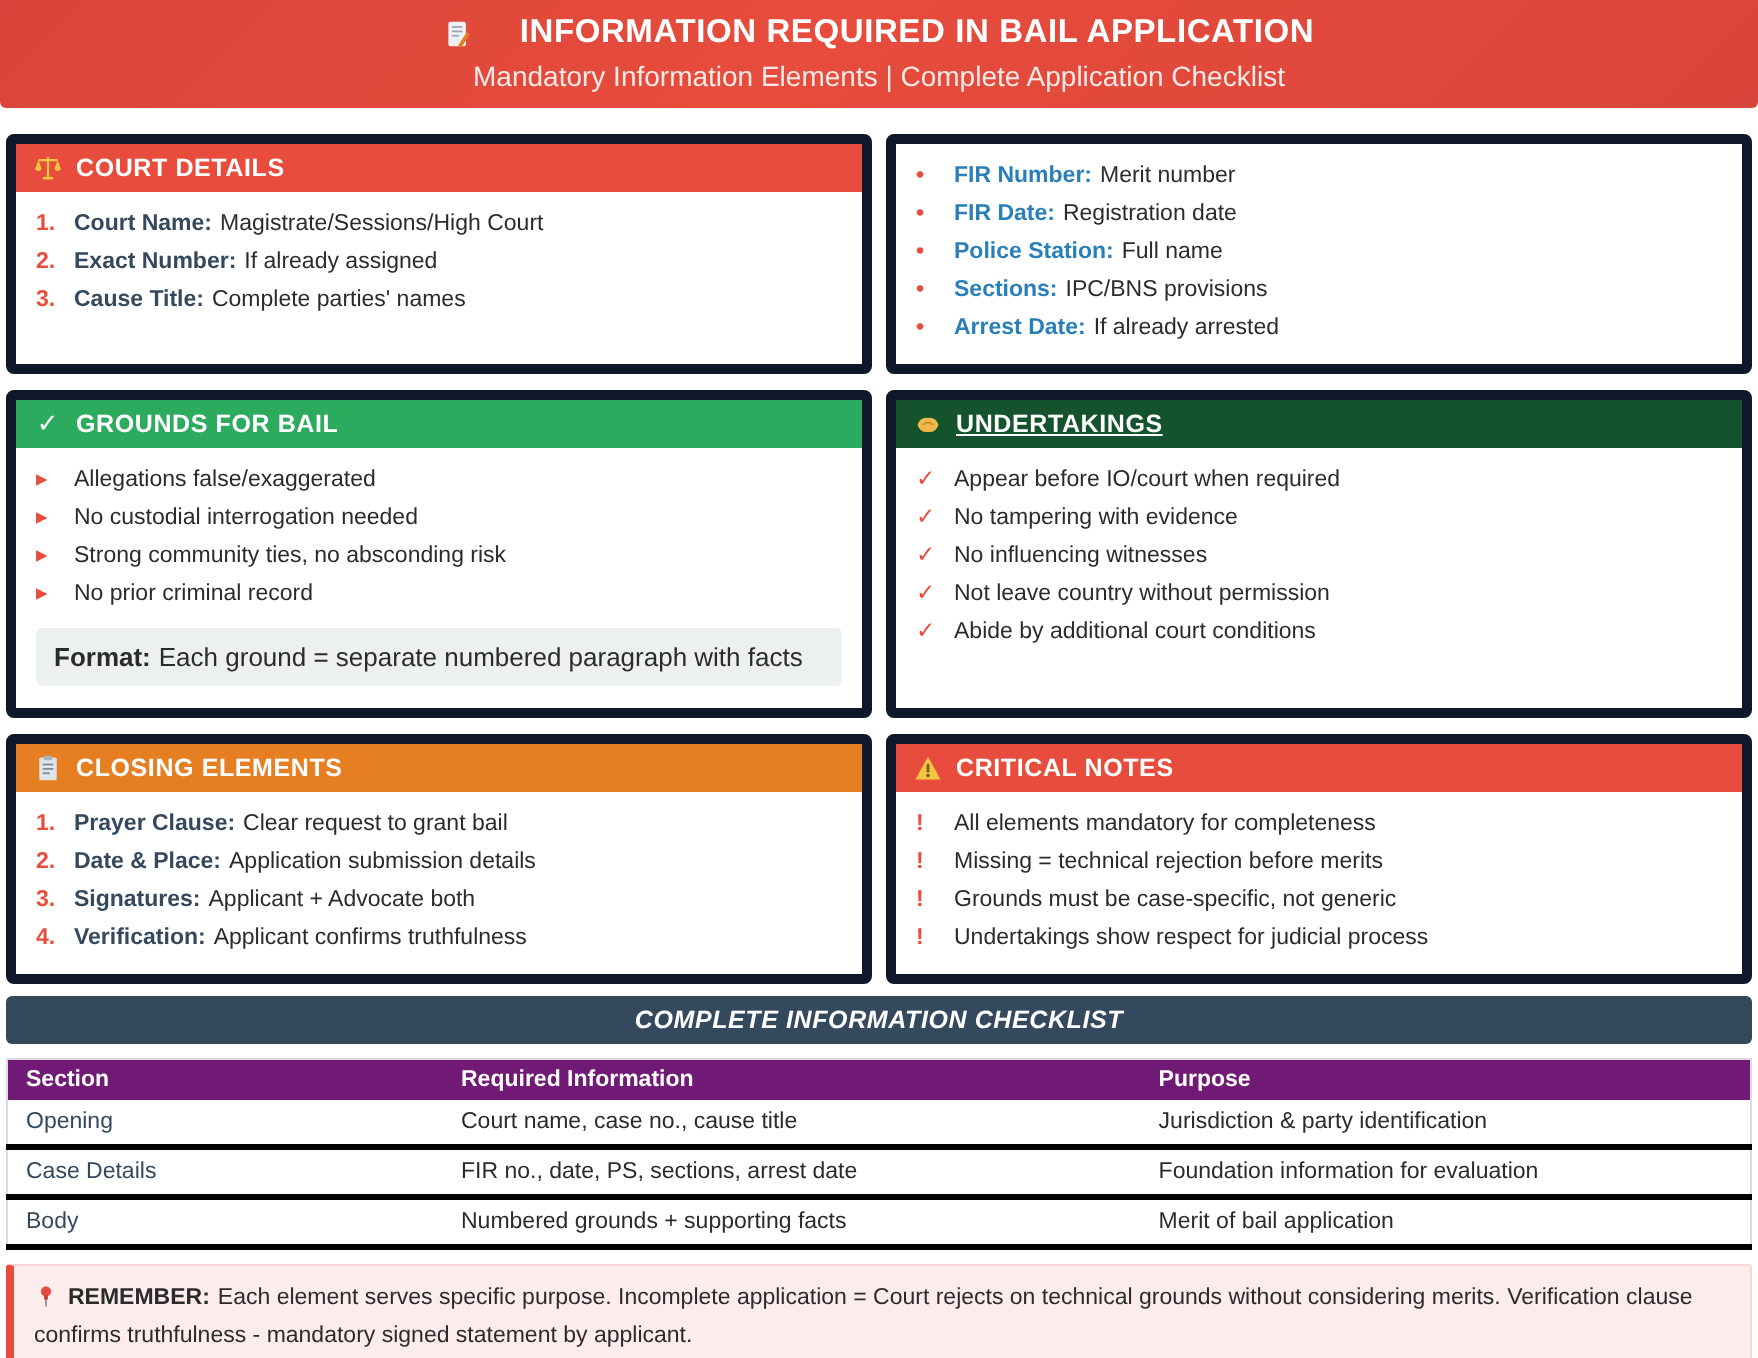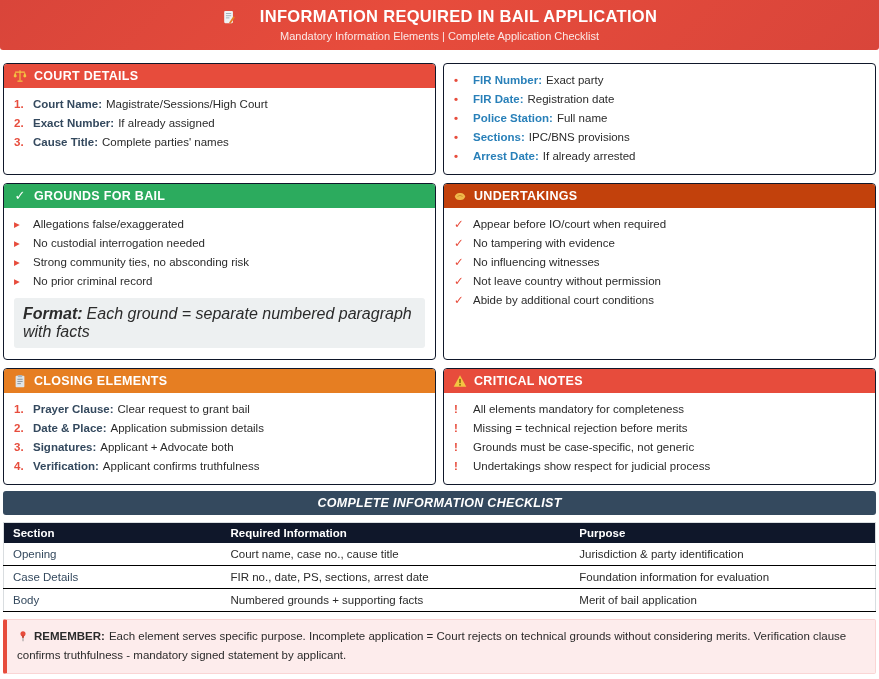--- a/index.html
+++ b/index.html
@@ -4,59 +4,59 @@
 <style>
   * { margin:0; padding:0; box-sizing:border-box; }
   html,body { width:879px; height:679px; background:#ffffff; overflow:hidden;
     font-family:"Liberation Sans","DejaVu Sans",sans-serif; color:#2b2b2b; }
 
   
   .banner { background:linear-gradient(135deg,#d9453a,#e74c3c 45%,#d9453a);
     color:#fff; text-align:center; padding:7px 0 8px; border-radius:0 0 3px 3px; }
   .banner h1 { font-size:16.5px; font-weight:bold; letter-spacing:.3px;
     display:flex; align-items:center; justify-content:center; gap:24px; }
-  .banner .sub { font-size:11px; margin-top:4px; color:#fbe9e7; }
+  .banner .sub { font-size:14px; margin-top:4px; color:#fbe9e7; }
 
   
   .grid { display:grid; grid-template-columns:1fr 1fr; gap:8px 7px; padding:13px 3px 6px; }
-  .card { background:#fff; border:1px solid #0f172a; border-radius:4px; overflow:hidden; }
+  .card { background:#fff; border:5px solid #0f172a; border-radius:4px; overflow:hidden; }
   .card-header { color:#fff; font-weight:bold; font-size:12.5px; letter-spacing:.3px;
     padding:5px 9px; display:flex; align-items:center; gap:7px; }
   .hdr-red    { background:#e74c3c; }
   .hdr-blue   { background:#3d9bdc; }
   .hdr-green  { background:#2cab5e; }
-  .hdr-purple { background:#c2410c; }
+  .hdr-purple { background:#14532d;text-decoration:underline; }
   .hdr-orange { background:#e67e22; }
   .hicon { display:inline-flex; width:14px; height:14px; align-items:center; justify-content:center; }
   .hicon svg { width:14px; height:14px; }
   .hicon.txtico { font-size:13px; font-weight:bold; color:#fff; }
 
   .card-body { list-style:none; padding:9px 10px 10px; }
   .item { display:flex; gap:5px; margin:0 0 4.5px; font-size:11.5px; line-height:14.5px; }
   .item:last-child { margin-bottom:0; }
   .marker { flex:0 0 14px; color:#e74c3c; font-weight:bold; text-align:left; }
   .content { flex:1; }
   .label { font-weight:bold; margin-right:4px; }
   .label:empty { display:none; margin:0; }
   .card-court .label, .card-closing .label { color:#34495e; }
   .card-fir .label { color:#2980b9; }
 
   .note { margin:10px 10px 11px; background:#edf0f1; border-radius:3px;
-    padding:7px 9px; font-size:16px;font-style:italic; }
+    padding:7px 9px; font-size:13px; }
   .note b { margin-right:4px; color:#2b2b2b; }
 
   
   .tbl-wrap { padding:0 3px; }
   .tbl-banner { background:#34495e; color:#fff; font-weight:bold; font-size:12.5px;
     text-align:center; padding:5px 0; border-radius:3px; letter-spacing:.3px;font-style:italic; }
   table { width:100%; border-collapse:collapse; margin-top:7px; font-size:11.5px;
     border:1px solid #d9dde0; }
-  thead th { background:#0f172a; color:#fff; text-align:left; font-weight:bold;
+  thead th { background:#701a75; color:#fff; text-align:left; font-weight:bold;
     padding:4px 9px; font-size:11.5px; }
-  tbody td { padding:5px 9px; border-bottom:1px solid #000000;margin-top:11px; }
+  tbody td { padding:5px 9px; border-bottom:3px solid #000000;margin-top:11px; }
   td.c-section { color:#34495e; width:25%; }
   td.c-required { width:40%; }
   td.c-purpose { width:35%; }
 
   
   .remember { margin:7px 3px 0; background:#fdecec; border:1px solid #fad5d5;
     border-left:4px solid #e74c3c; border-radius:2px; padding:8px 10px;
     font-size:11.5px; line-height:1.55; }
   .remember b { margin-right:4px; }
   .pin { display:inline-block; vertical-align:-2px; margin-right:5px; }
@@ -115,21 +115,21 @@
           <span class="content"><b class="label">Cause Title:</b><span>Complete parties' names</span></span>
         </li>
       </ul>
   </section>
 
   <section class="card card-fir">
     <ul class="card-body">
 
         <li class="item">
           <span class="marker">•</span>
-          <span class="content"><b class="label">FIR Number:</b><span>Exact party</span></span>
+          <span class="content"><b class="label">FIR Number:</b><span>Merit number</span></span>
         </li>
 
         <li class="item">
           <span class="marker">•</span>
           <span class="content"><b class="label">FIR Date:</b><span>Registration date</span></span>
         </li>
 
         <li class="item">
           <span class="marker">•</span>
           <span class="content"><b class="label">Police Station:</b><span>Full name</span></span>

